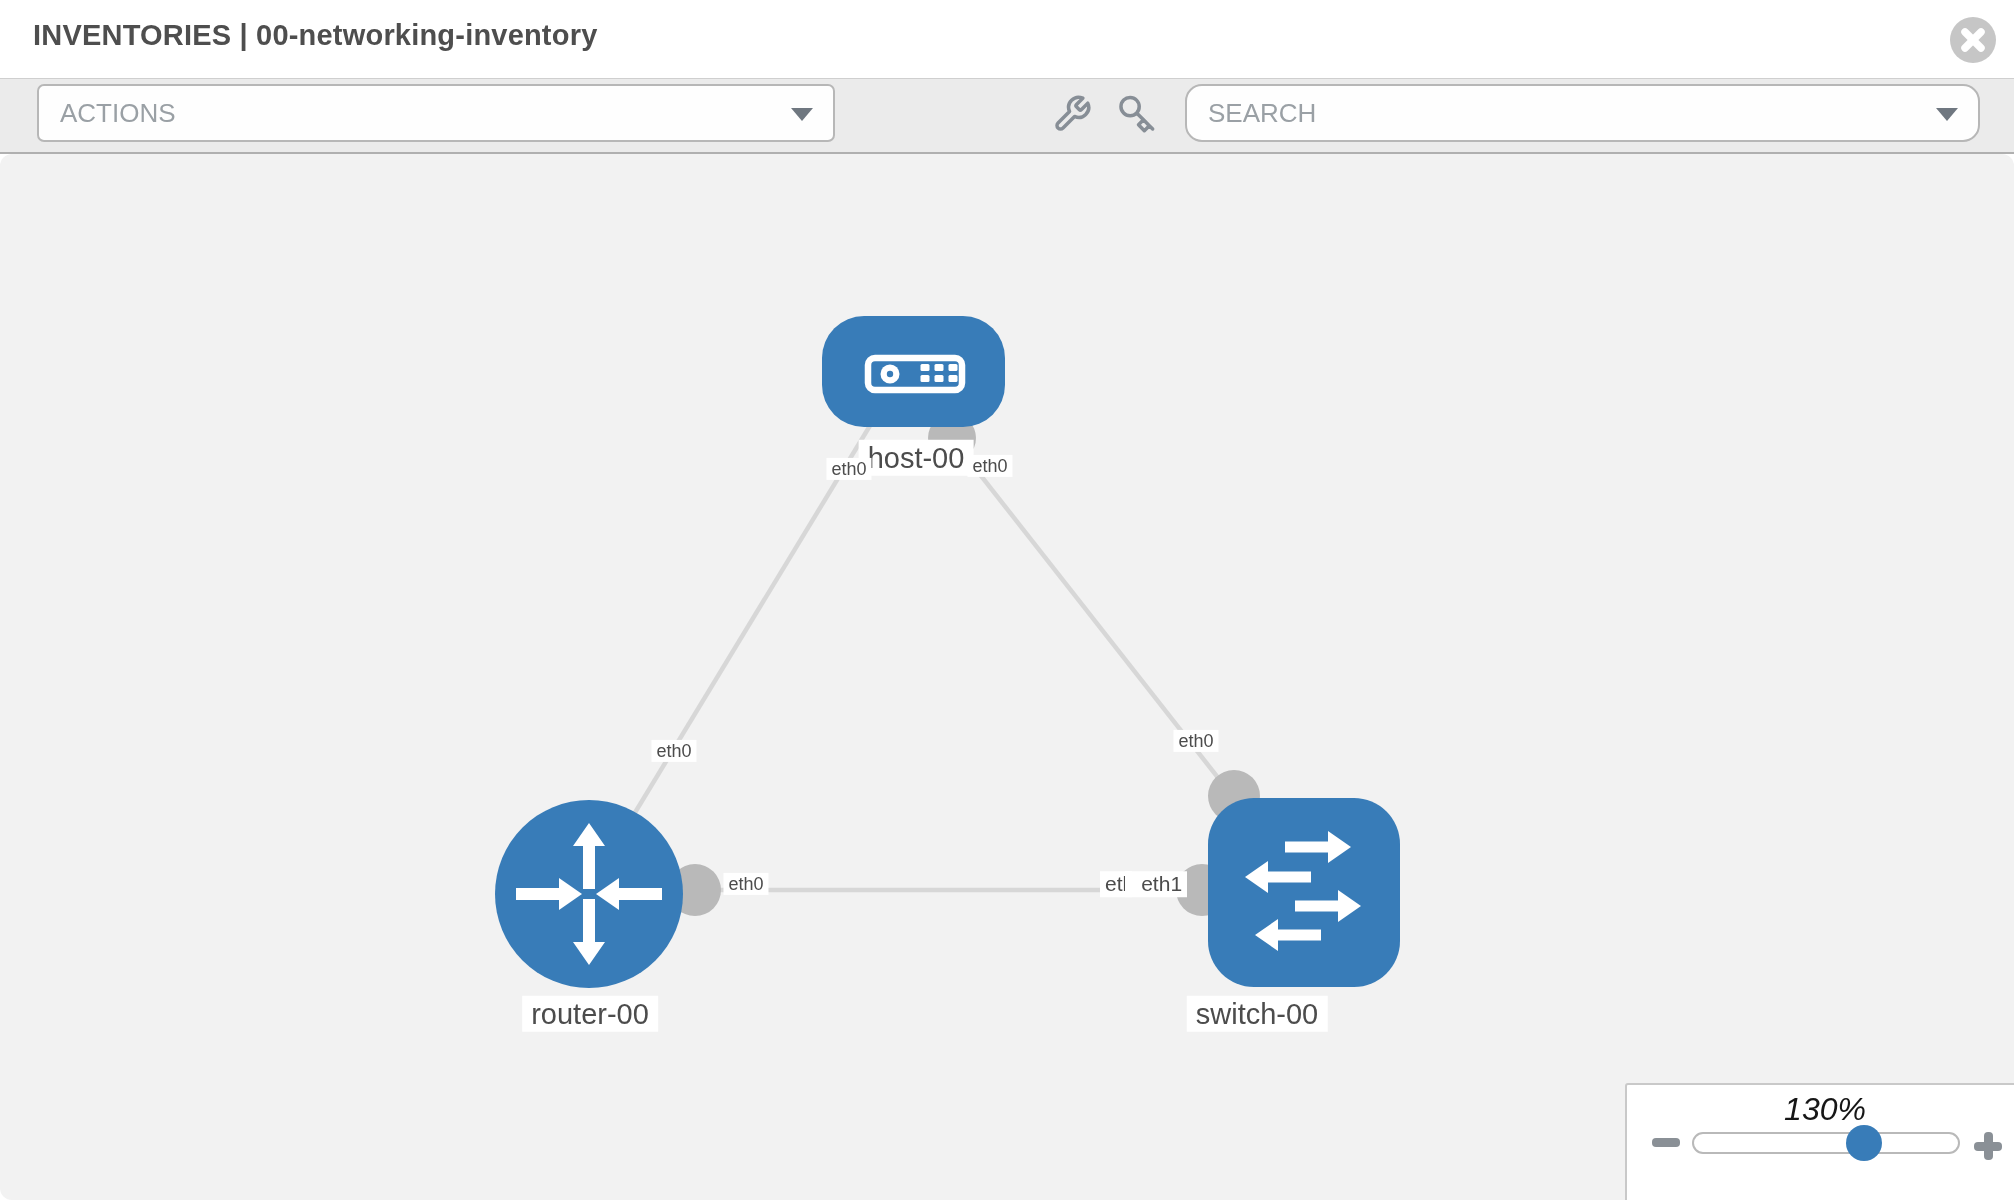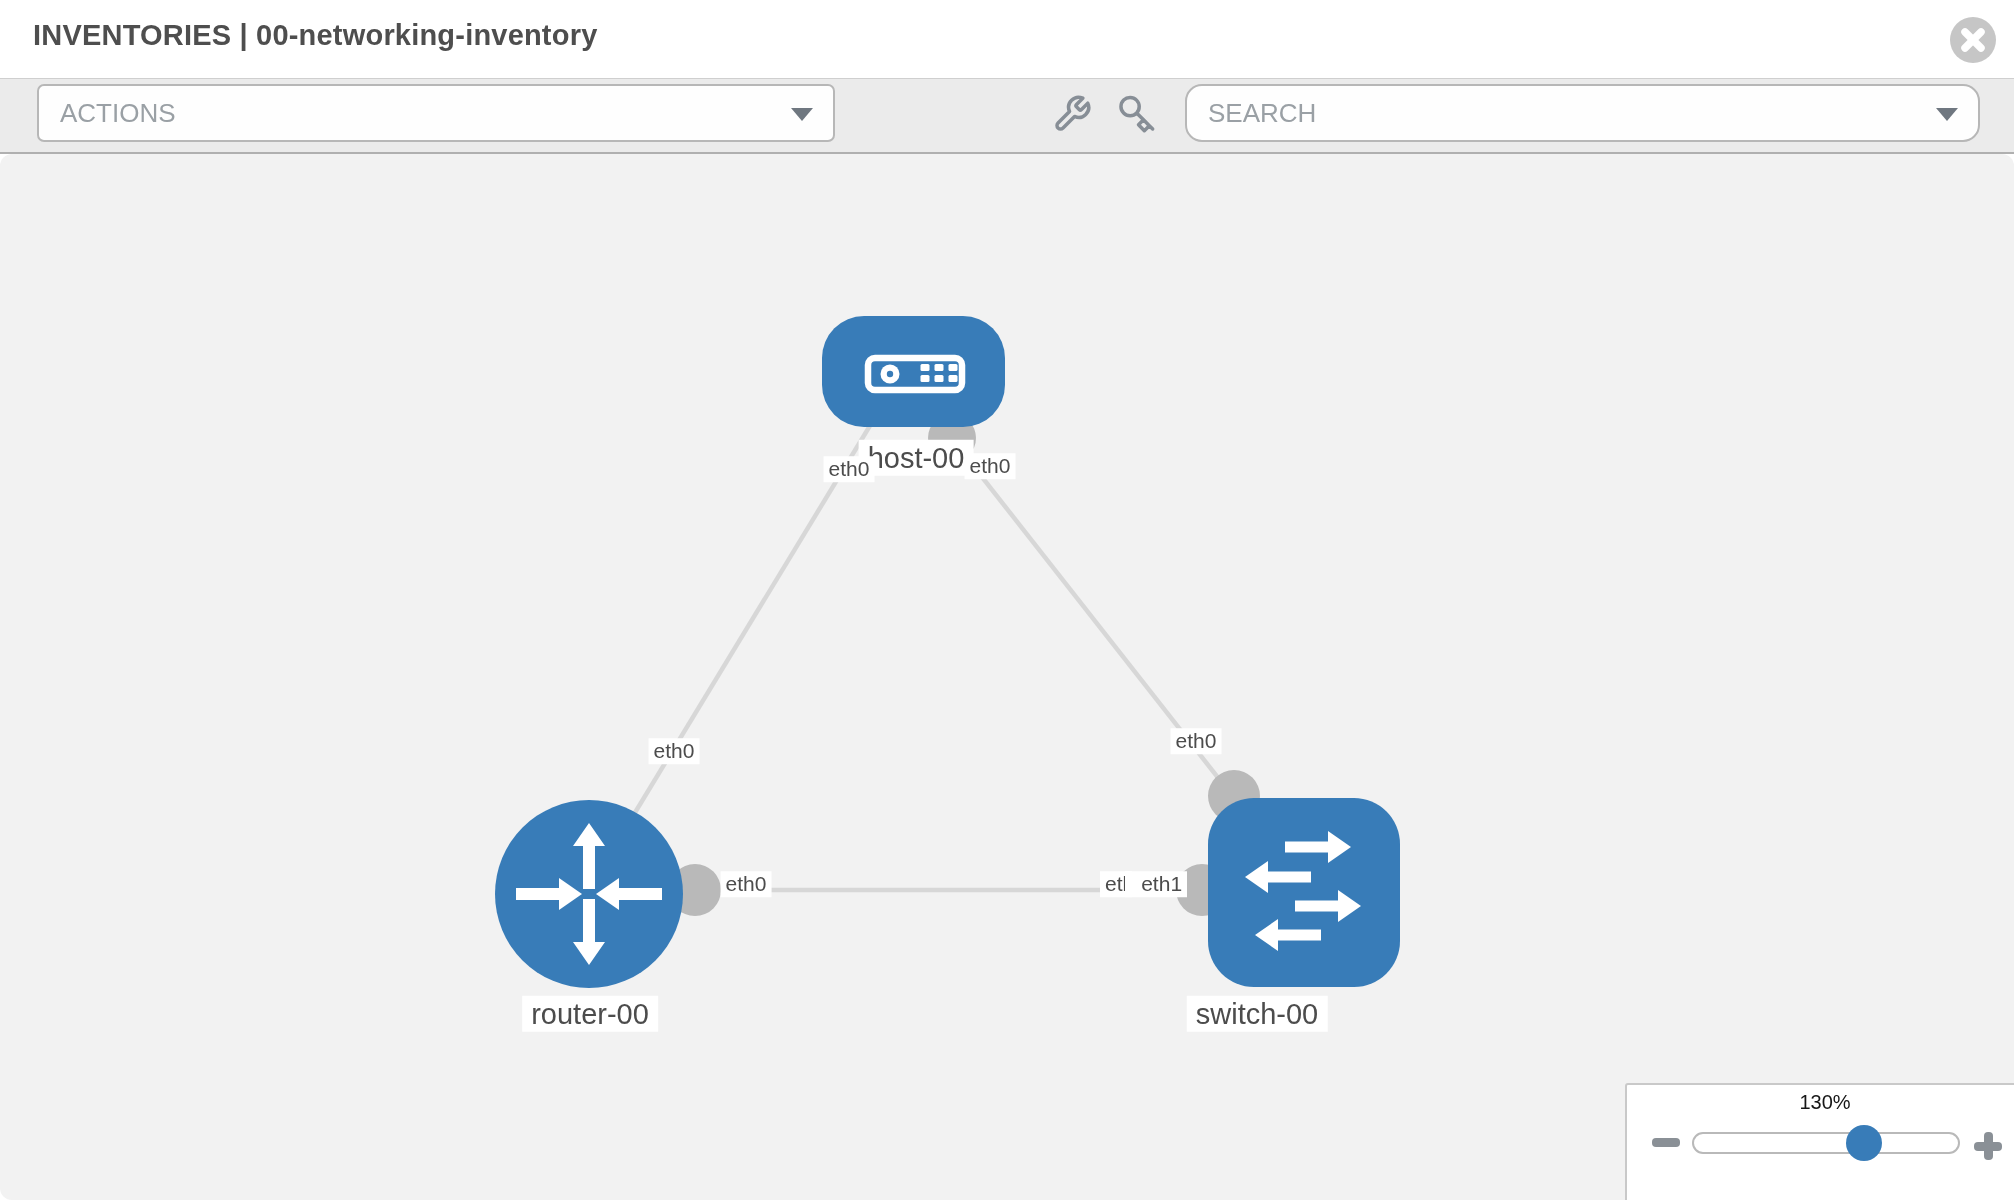--- a/index.html
+++ b/index.html
@@ -58,36 +58,36 @@
   .node svg { position:absolute; inset:0; }
   .node-host   { left:822px;  top:162px; width:183px; height:111px; border-radius:42px; }
   .node-router { left:495px;  top:646px; width:188px; height:188px; border-radius:50%; }
   .node-switch { left:1208px; top:644px; width:192px; height:189px; border-radius:46px; }
 
   .node-label, .port-label {
     position:absolute; z-index:3; background:#ffffff; color:#4c4c4c;
     white-space:nowrap; transform:translate(-50%,-50%); line-height:1.12;
   }
   .node-label { font-size:29px; padding:2px 9px; }
-  .port-label { font-size:21px; padding:1px 5px; }
+  .port-label { font-size:18px; padding:1px 5px; }
   .port-pair  { position:absolute; z-index:3; transform:translate(0,-50%); white-space:nowrap; }
   .port-pair span {
     display:inline-block; background:#ffffff; color:#4c4c4c;
     font-size:21px; padding:1px 5px; line-height:1.12;
   }
   .port-pair .over { margin-left:-7px; position:relative;padding-left:16px; }
 
   
   .zoom-panel {
     position:absolute; left:1625px; top:1083px; width:420px; height:150px;
     background:#ffffff; border:2px solid #c9c9c9; border-radius:3px; z-index:10;
   }
   .zoom-level {
     position:absolute; left:138px; top:6px; width:120px; text-align:center;
-    font-size:20px; color:#161616;
+    font-size:32px; color:#161616;font-style:italic;
   }
   .zoom-minus {
     position:absolute; left:25px; top:53px; width:28px; height:9px;
     border-radius:4px; background:#8a9096; cursor:pointer;
   }
   .zoom-track {
     position:absolute; left:65px; top:47px; width:268px; height:22px;
     background:#ffffff; border:2px solid #b9b9b9; border-radius:11px; cursor:pointer;
   }
   .zoom-handle {

